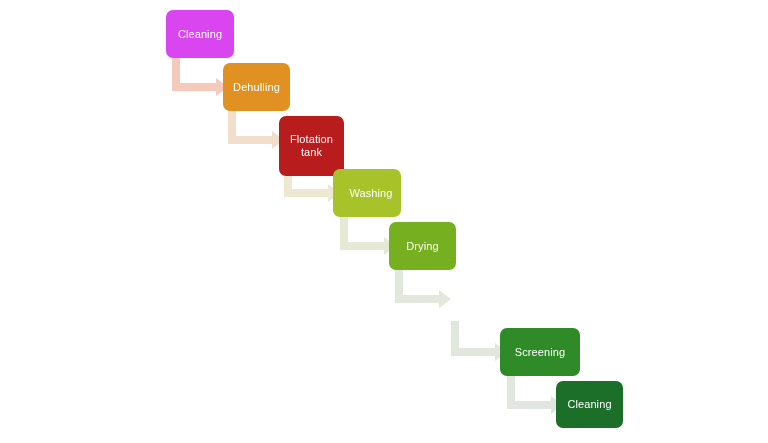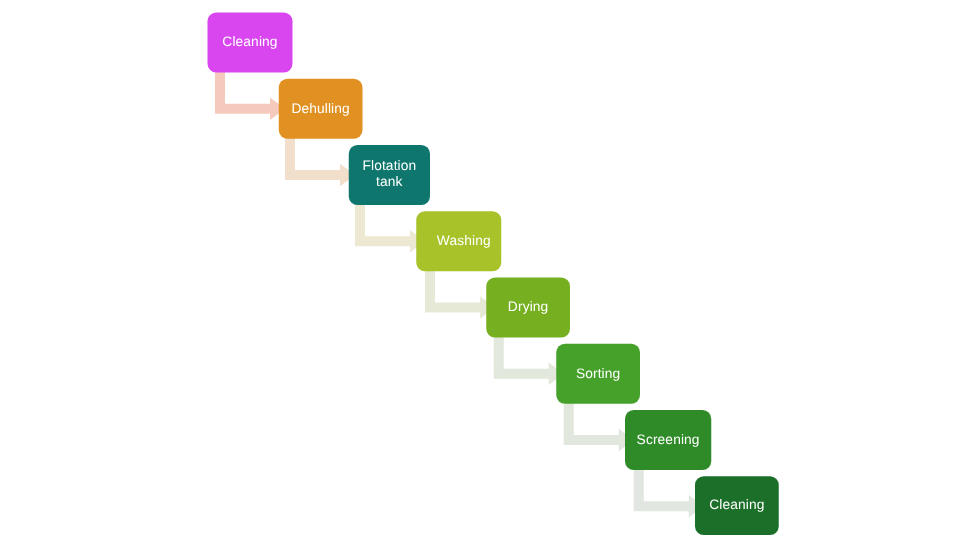--- a/index.html
+++ b/index.html
@@ -67,32 +67,29 @@
     </svg>
     <svg class="connector" width="56" height="40" viewBox="0 0 56 40" style="left: 507px; top: 374px;">
       <polygon points="0,0 8,0 8,27 44,27 44,22 56,31 44,40 44,35 0,35" fill="#E1E6E0"></polygon>
     </svg>
     <div class="flow-node" style="left: 166px; top: 10px; width: 68px; height: 48px; background: #d946ef; color: rgb(255, 255, 255);">
       <span class="node-label">Cleaning</span>
     </div>
     <div class="flow-node" style="left: 223px; top: 63px; width: 67px; height: 48px; background: rgb(224, 145, 34); color: rgb(255, 255, 255);">
       <span class="node-label">Dehulling</span>
     </div>
-    <div class="flow-node" style="left: 279px; top: 116px; width: 65px; height: 48px; background: #0f766e; color: rgb(255, 255, 255);">
+    <div class="flow-node" style="left: 279px; top: 116px; width: 65px; height: 60px; background: #b91c1c; color: rgb(255, 255, 255);">
       <span class="node-label">Flotation
 tank</span>
     </div>
     <div class="flow-node" style="left: 333px; top: 169px; width: 68px; height: 48px; background: rgb(168, 194, 42); color: rgb(255, 255, 255); padding-left: 12px;">
       <span class="node-label">Washing</span>
     </div>
     <div class="flow-node" style="left: 389px; top: 222px; width: 67px; height: 48px; background: rgb(118, 176, 32); color: rgb(255, 255, 255);">
       <span class="node-label">Drying</span>
     </div>
-    <div class="flow-node" style="left: 445px; top: 275px; width: 67px; height: 48px; background: rgb(70, 161, 42); color: rgb(255, 255, 255);">
-      <span class="node-label">Sorting</span>
-    </div>
-    <div class="flow-node" style="left: 500px; top: 328px; width: 69px; height: 48px; background: rgb(46, 139, 39); color: rgb(255, 255, 255);">
+    <div class="flow-node" style="left: 500px; top: 328px; width: 80px; height: 48px; background: rgb(46, 139, 39); color: rgb(255, 255, 255);">
       <span class="node-label">Screening</span>
     </div>
     <div class="flow-node" style="left: 556px; top: 381px; width: 67px; height: 47px; background: rgb(28, 111, 40); color: rgb(255, 255, 255);">
       <span class="node-label">Cleaning</span>
     </div>
   </div>
 
 </body></html>

